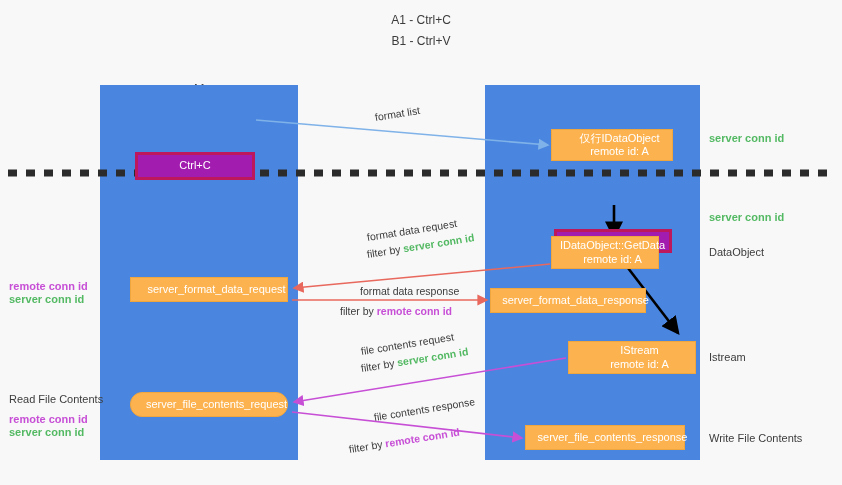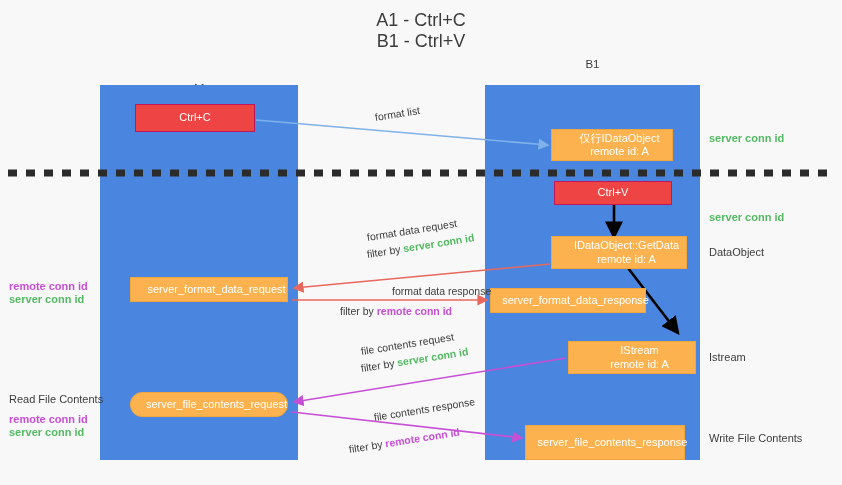--- a/index.html
+++ b/index.html
@@ -19,30 +19,30 @@
 
   .lane-head{
     position:absolute;text-align:center;color:#3c3c3c;
     font-size:11.5px;line-height:13.5px;
   }
   .lane-head .big{display:block;}
   .lane-head .sub{display:block;}
 
   .title{
     position:absolute;left:0;top:10px;width:842px;
-    text-align:center;color:#3c3c3c;font-size:18px;line-height:21px;
+    text-align:center;color:#3c3c3c;font-size:12px;line-height:21px;
   }
 
   .box{
     position:absolute;box-sizing:border-box;
     display:flex;flex-direction:column;align-items:center;justify-content:center;
     color:#ffffff;text-align:center;
     font-size:11px;line-height:13.5px;
   }
-  .box.green{background:#ef4444;border:1px solid #be185d;}
+  .box.green{background:#a21caf;border:3px solid #be185d;margin-top:48px;}
   .box.orange{background:#fcb24f;border:1px solid #f0a63f;padding-left:15px;}
   .box .l2{display:block;}
 
   .sidelabel{
     position:absolute;font-size:11px;line-height:14px;color:#3c3c3c;
     white-space:nowrap;
   }
   .sidelabel.green{color:#53b963;font-weight:bold;}
   .sidelabel.magenta{color:#c74fd6;font-weight:bold;}
 
@@ -64,21 +64,20 @@
   <div class="title">
     <span>A1 - Ctrl+C</span><br>
     <span>B1 - Ctrl+V</span>
   </div>
 
   <div class="lane-head" style="left:100px;top:58px;width:198px;margin-top:24px;">
     <span class="big">A1</span>
     <span class="sub">remote</span>
   </div>
   <div class="lane-head" style="left:485px;top:58px;width:215px;">
-    <span class="big">B1</span>
   </div>
 
   <div class="lane" id="lane-a1"></div>
   <div class="lane" id="lane-b1"></div>
 
   <svg class="overlay">
     <defs>
       <marker id="ah-blue" markerWidth="7" markerHeight="7" refX="6" refY="3.5" orient="auto">
         <path d="M0,0 L7,3.5 L0,7 z" fill="#7fb2e8"></path>
       </marker>
@@ -116,21 +115,21 @@
 
   <div class="box orange" style="left:551px;top:129px;width:122px;height:32px;">
     <span>仅行IDataObject</span>
     <span class="l2">remote id: A</span>
   </div>
 
   <div class="box green" style="left:554px;top:181px;width:118px;height:24px;">
     <span>Ctrl+V</span>
   </div>
 
-  <div class="box orange" style="left:551px;top:236px;width:136px;height:33px;">
+  <div class="box orange" style="left:551px;top:236px;width:108px;height:33px;">
     <span>IDataObject::GetData</span>
     <span class="l2">remote id: A</span>
   </div>
 
   <div class="box orange" style="left:568px;top:341px;width:128px;height:33px;">
     <span>IStream</span>
     <span class="l2">remote id: A</span>
   </div>
 
   <div class="box orange" style="left:130px;top:277px;width:158px;height:25px;">
@@ -138,21 +137,21 @@
   </div>
 
   <div class="box orange" style="left:490px;top:288px;width:156px;height:25px;">
     <span>server_format_data_response</span>
   </div>
 
   <div class="box orange" style="left:130px;top:392px;width:158px;height:25px;border-radius:12px;">
     <span>server_file_contents_request</span>
   </div>
 
-  <div class="box orange" style="left:525px;top:425px;width:160px;height:35px;">
+  <div class="box orange" style="left:525px;top:425px;width:160px;height:25px;">
     <span>server_file_contents_response</span>
   </div>
 
   <div class="sidelabel green" style="left:709px;top:131px;">server conn id</div>
   <div class="sidelabel green" style="left:709px;top:210px;">server conn id</div>
   <div class="sidelabel" style="left:709px;top:245px;">DataObject</div>
   <div class="sidelabel" style="left:709px;top:350px;">Istream</div>
   <div class="sidelabel" style="left:709px;top:431px;">Write File Contents</div>
 
   <div class="sidelabel magenta" style="left:9px;top:279px;">remote conn id</div>
@@ -162,21 +161,21 @@
   <div class="sidelabel magenta" style="left:9px;top:412px;">remote conn id</div>
   <div class="sidelabel green" style="left:9px;top:425px;">server conn id</div>
 
   <div class="edgelabel rot-up" style="left:376px;top:110px;">format list</div>
 
   <div class="edgelabel rot-up" style="left:368px;top:230px;">format data request</div>
   <div class="edgelabel rot-up" style="left:368px;top:247px;">
     <span>filter by </span><span class="g">server conn id</span>
   </div>
 
-  <div class="edgelabel" style="left:360px;top:284px;margin-left:32px;">format data response</div>
+  <div class="edgelabel" style="left:360px;top:284px;">format data response</div>
   <div class="edgelabel" style="left:340px;top:304px;">
     <span>filter by </span><span class="m">remote conn id</span>
   </div>
 
   <div class="edgelabel rot-up" style="left:362px;top:344px;">file contents request</div>
   <div class="edgelabel rot-up" style="left:362px;top:361px;">
     <span>filter by </span><span class="g">server conn id</span>
   </div>
 
   <div class="edgelabel rot-up" style="left:375px;top:410px;">file contents response</div>

